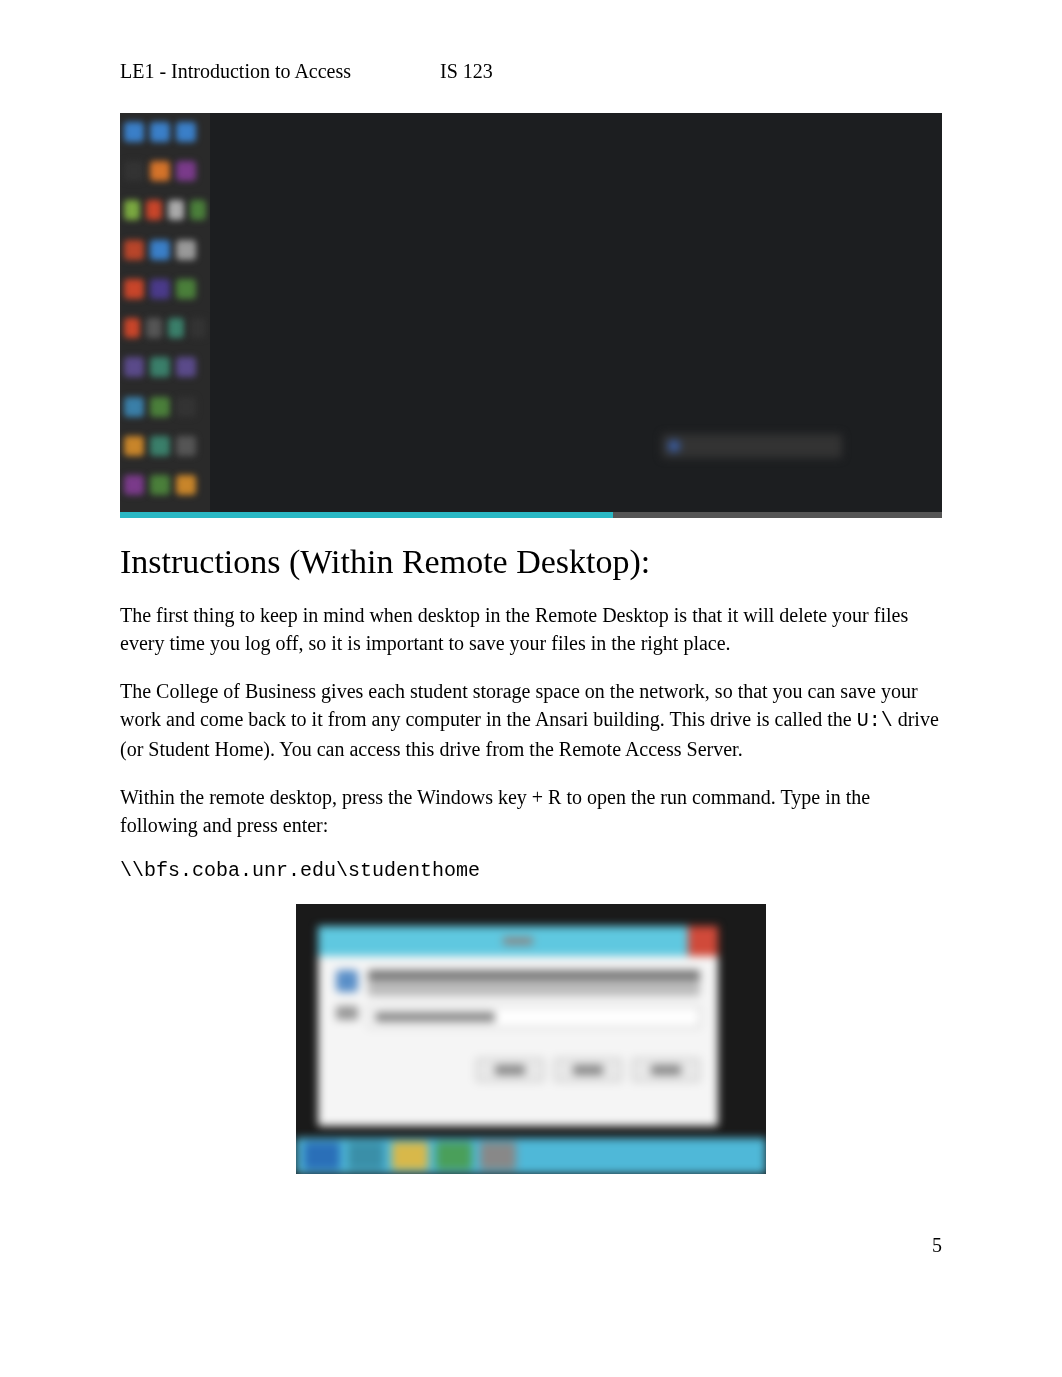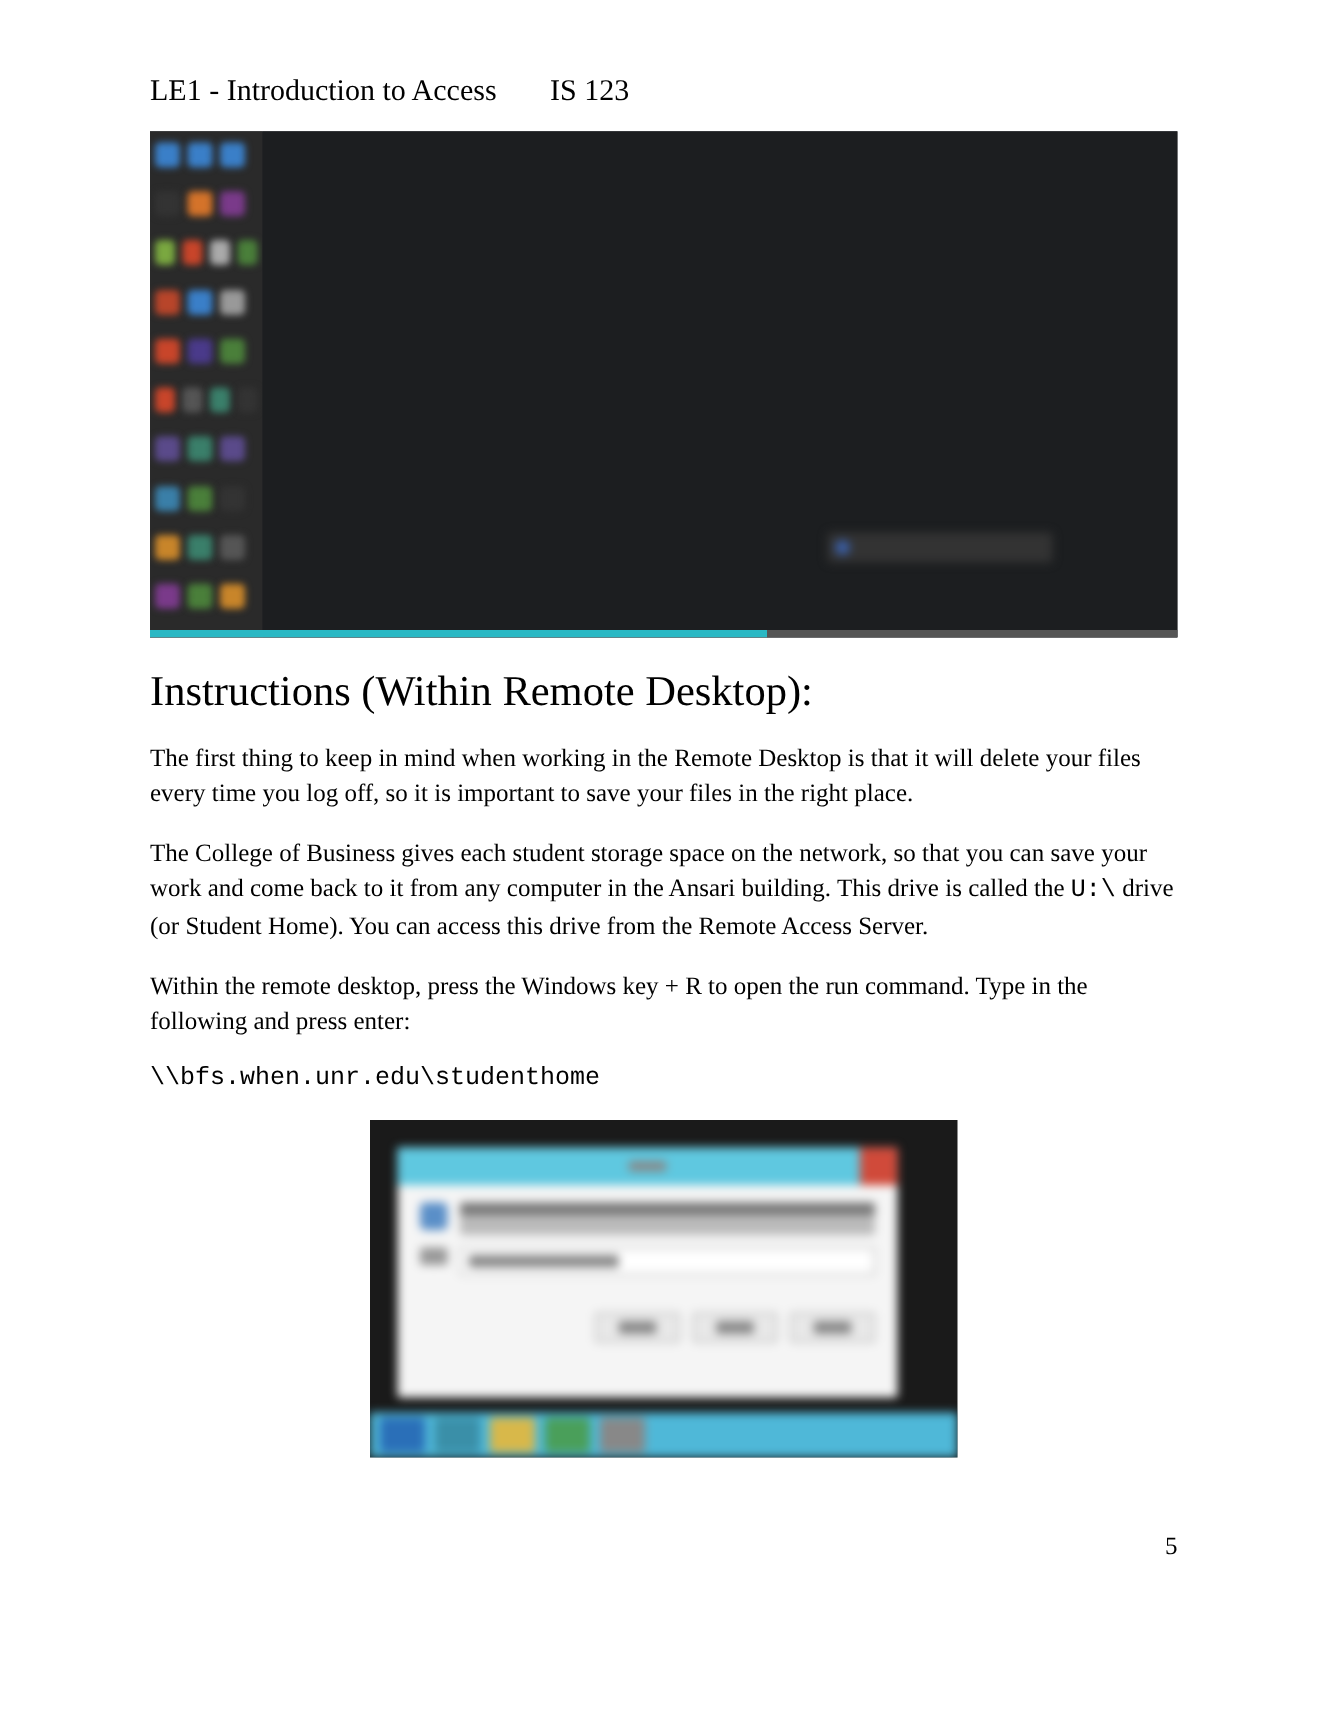--- a/index.html
+++ b/index.html
@@ -10,22 +10,22 @@
     body {
       font-family: Georgia, 'Times New Roman', serif;
       background: #fff;
       width: 1062px;
       margin: 0 auto;
       padding: 60px 120px 100px 120px;
       color: #000;
     }
     .header-row {
       display: flex;
-      font-size: 24px;
-      margin-bottom: 18px;
+      font-size: 20px;
+      margin-bottom: 30px;
     }
     .header-left {
       flex: 0 0 auto;
       width: 320px;
     }
     .header-right {
       flex: 0 0 auto;
     }
     .screenshot-main {
       width: 100%;
@@ -312,29 +312,29 @@
   <div class="main-area">
     <div class="notif-bar">
       <div class="notif-dot"></div>
     </div>
   </div>
   <div class="bottom-edge"></div>
 </div>
 
 <h1>Instructions (Within Remote Desktop):</h1>
 
-<p>The first thing to keep in mind when working in the Remote Desktop is that it will delete your files every time you log off, so it is important to save your files in the right place.</p>
+<p>The first thing to keep in mind when desktop in the Remote Desktop is that it will delete your files every time you log off, so it is important to save your files in the right place.</p>
 
 <p>
   <span>The College of Business gives each student storage space on the network, so that you can save your work and come back to it from any computer in the Ansari building. This drive is called the </span><span class="mono">U:\</span><span> drive (or Student Home). You can access this drive from the Remote Access Server.</span>
 </p>
 
 <p>Within the remote desktop, press the Windows key + R to open the run command. Type in the following and press enter:</p>
 
-<div class="cmd-line">\\bfs.when.unr.edu\studenthome</div>
+<div class="cmd-line">\\bfs.coba.unr.edu\studenthome</div>
 
 <div class="screenshot-run">
   <div class="run-dialog">
     <div class="run-title">
       <div class="run-title-text"></div>
       <div class="run-close"></div>
     </div>
     <div class="run-body">
       <div class="run-line">
         <div class="run-icon"></div>

